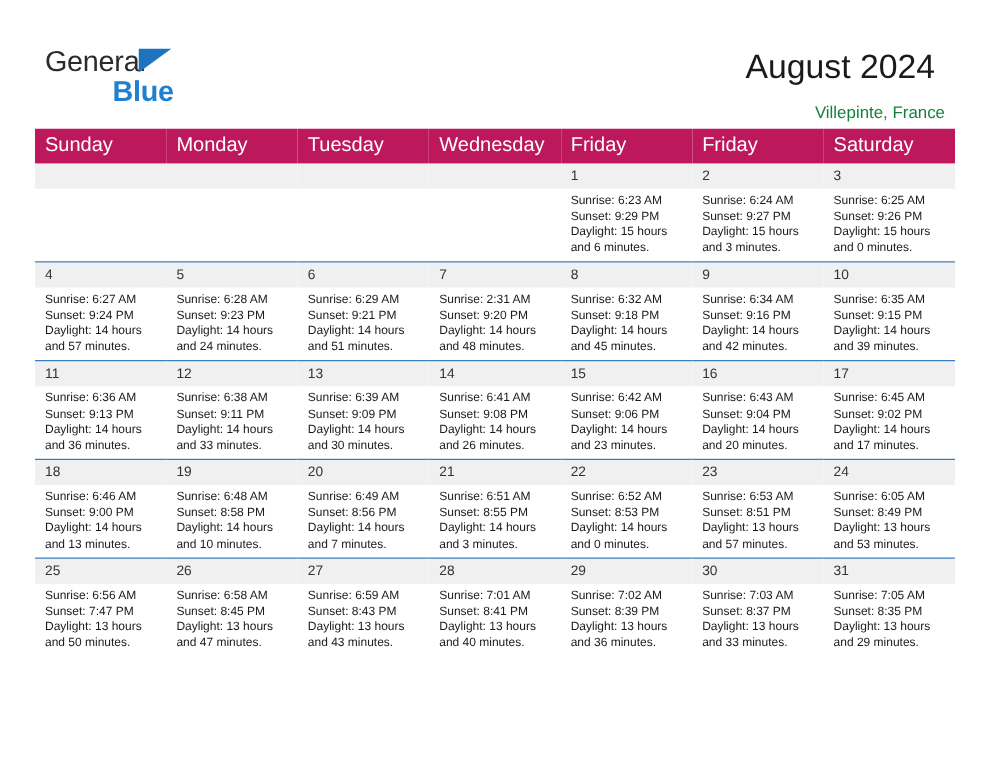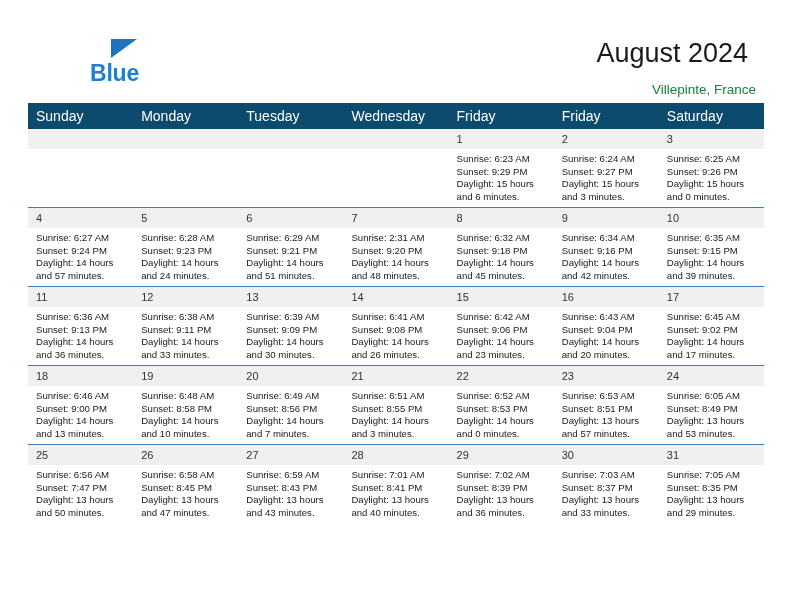--- a/index.html
+++ b/index.html
@@ -93,23 +93,23 @@
   
   .calendar {
     position: absolute;
     left: 28px;
     top: 103px;
     width: 736px;
     border-collapse: collapse;
     table-layout: fixed;
   }
   .calendar th {
-    background: #0c4a6e;
+    background: #be185d;
     color: #ffffff;
-    font-size: 14px;
+    font-size: 16px;
     font-weight: normal;
     text-align: left;
     padding: 5px 0 5px 8px;
     height: 12px;
     border: none;
   }
   .calendar td {
     width: 105.14px;
     height: 78px;
     vertical-align: top;
@@ -144,20 +144,21 @@
   }
 </style>
 </head>
 <body>
 
 <div class="page">
 
   <div class="top">
 
     <div class="logo">
+      <span class="logo-general">General</span>
       <span class="logo-triangle"></span>
       <span class="logo-blue">Blue</span>
     </div>
 
     <div class="title-block">
       <h1 class="month-title">August 2024</h1>
       <div class="location">Villepinte, France</div>
     </div>
 
   </div>

